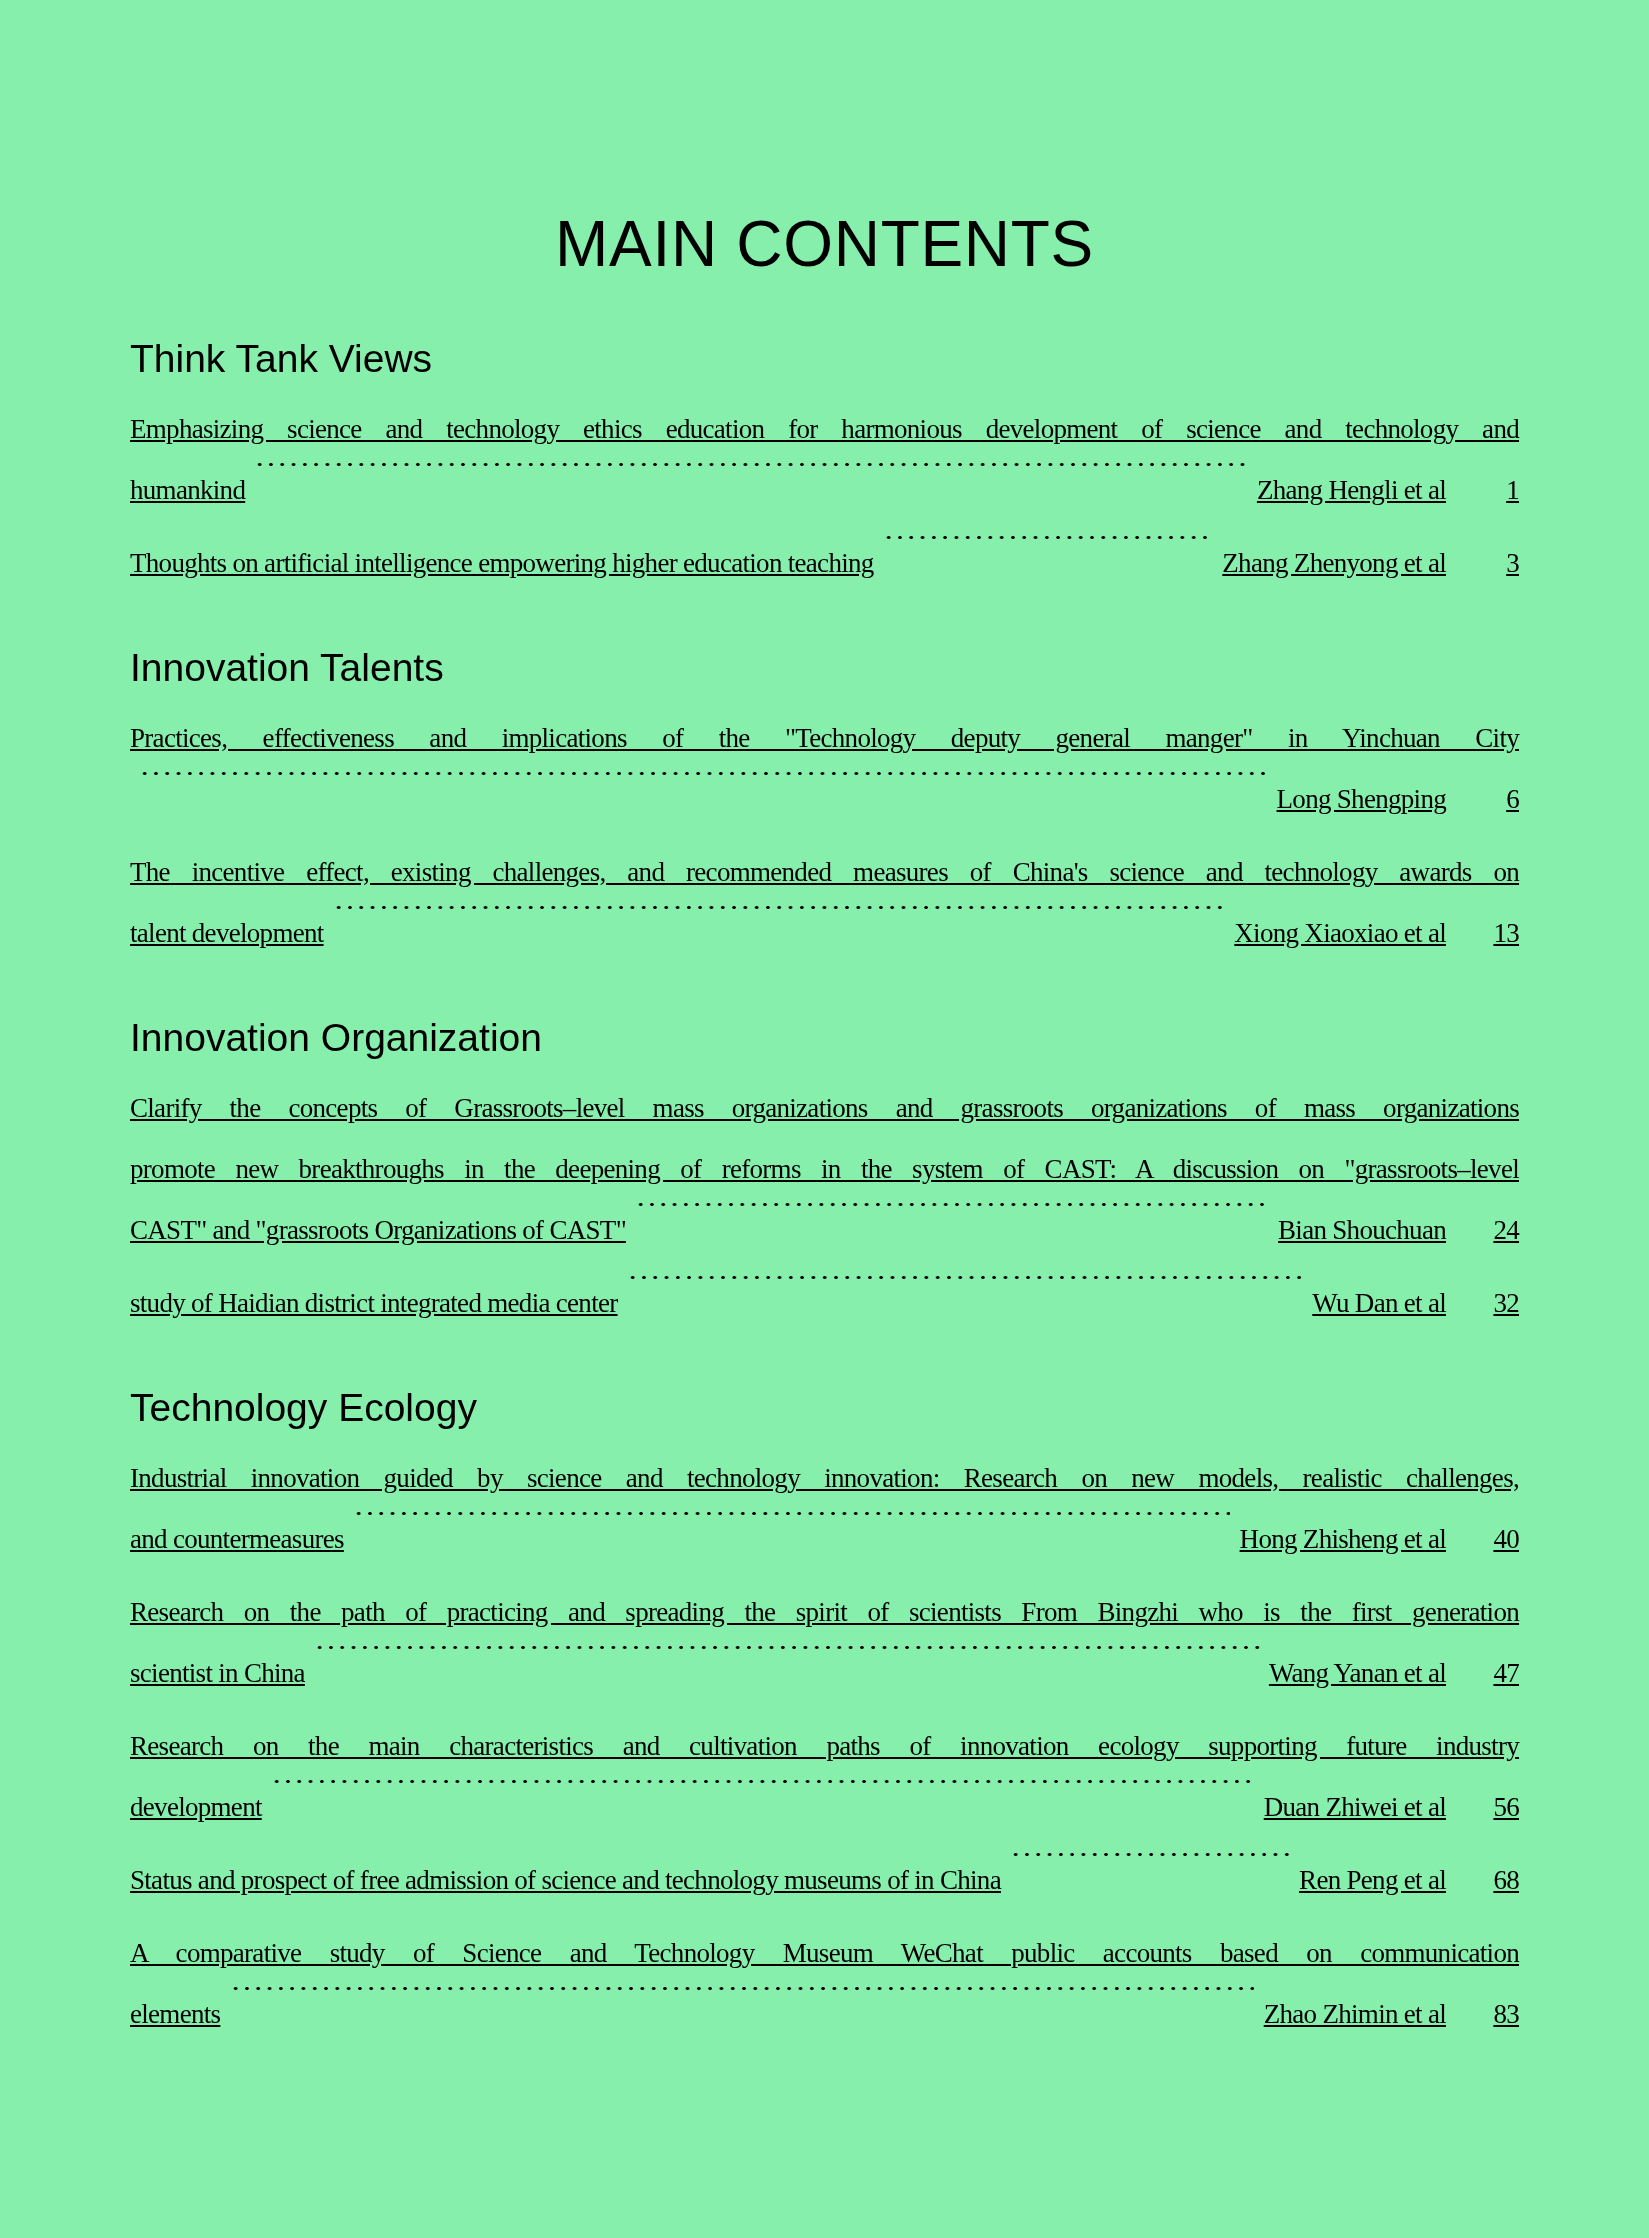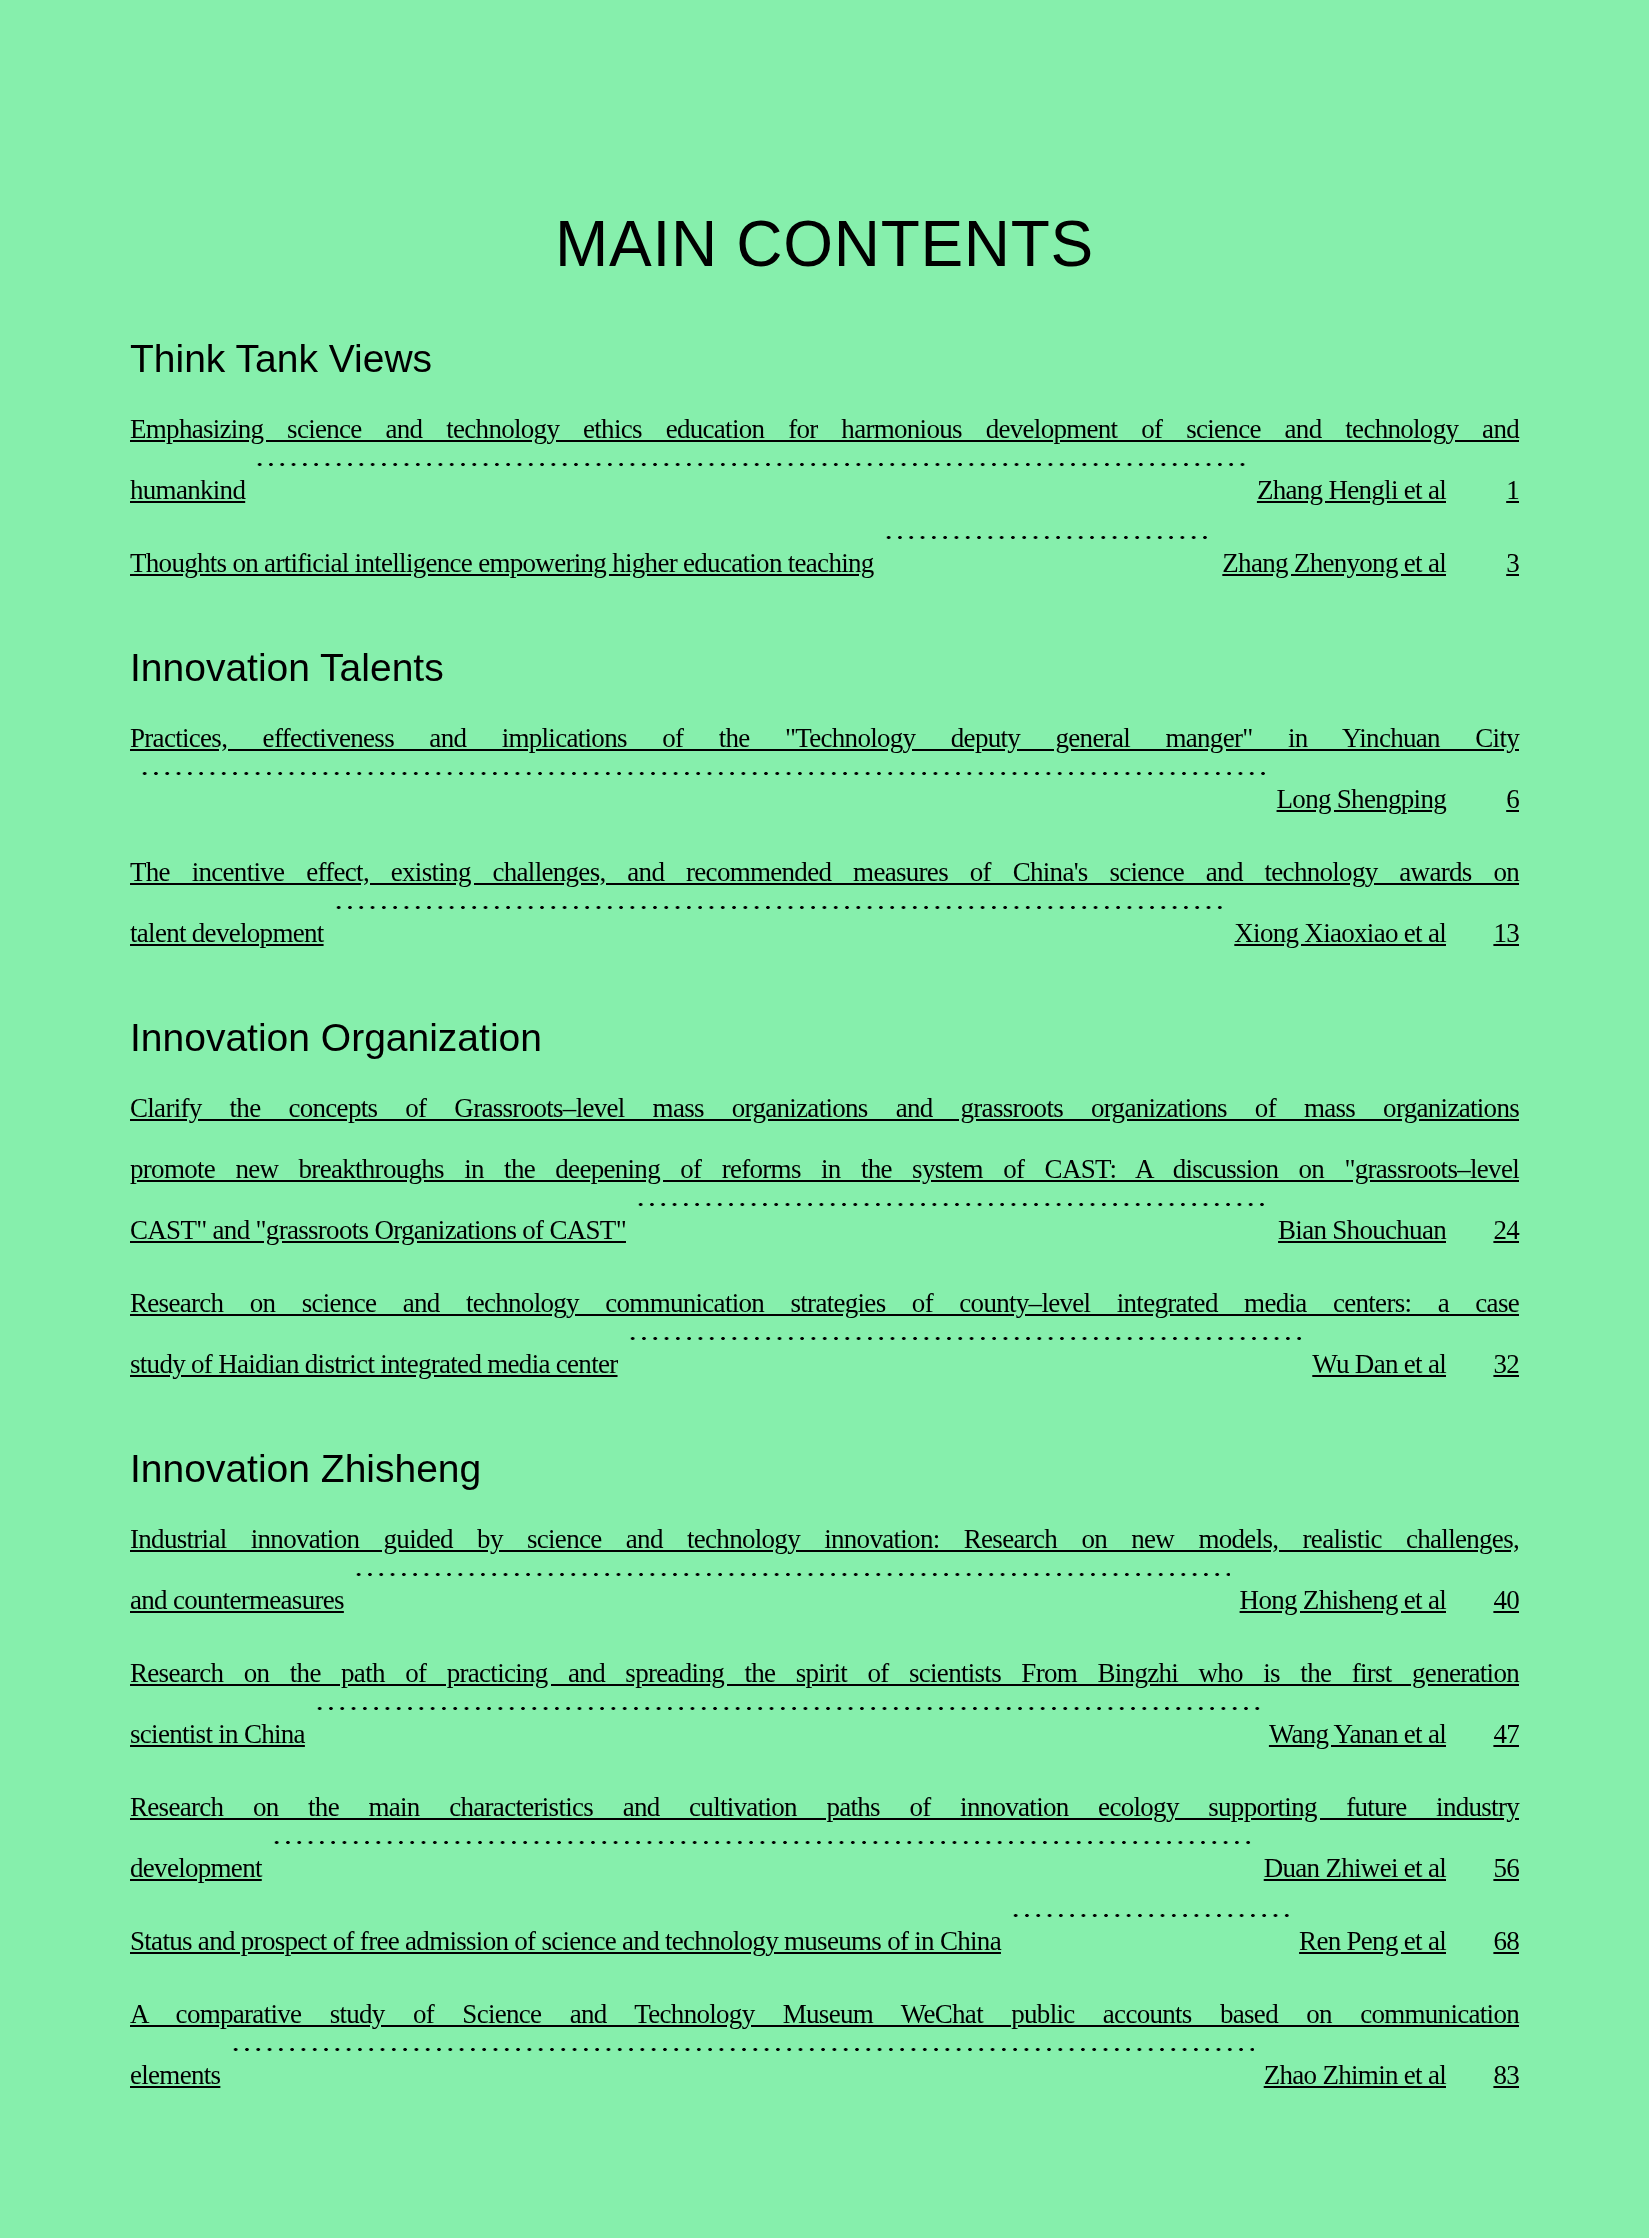--- a/index.html
+++ b/index.html
@@ -121,32 +121,31 @@
       <div class="line full">promote new breakthroughs in the deepening of reforms in the system of CAST: A discussion on "grassroots–level</div>
       <div class="line last">
         <span class="lt">CAST" and "grassroots Organizations of CAST"</span>
         <span class="leader"></span>
         <span class="author">Bian Shouchuan</span>
         <span class="pageno">24</span>
       </div>
     </div>
 
     <div class="entry">
-      <div class="line full">Research on science and technology communication strategies of county–level integrated media centers: a case</div>
       <div class="line last">
         <span class="lt">study of Haidian district integrated media center</span>
         <span class="leader"></span>
         <span class="author">Wu Dan et al</span>
         <span class="pageno">32</span>
       </div>
     </div>
   </section>
 
   <section class="toc-section">
-    <h2 class="section-heading">Innovation Zhisheng</h2>
+    <h2 class="section-heading">Technology Ecology</h2>
 
     <div class="entry">
       <div class="line full">Industrial innovation guided by science and technology innovation: Research on new models, realistic challenges,</div>
       <div class="line last">
         <span class="lt">and countermeasures</span>
         <span class="leader"></span>
         <span class="author">Hong Zhisheng et al</span>
         <span class="pageno">40</span>
       </div>
     </div>

